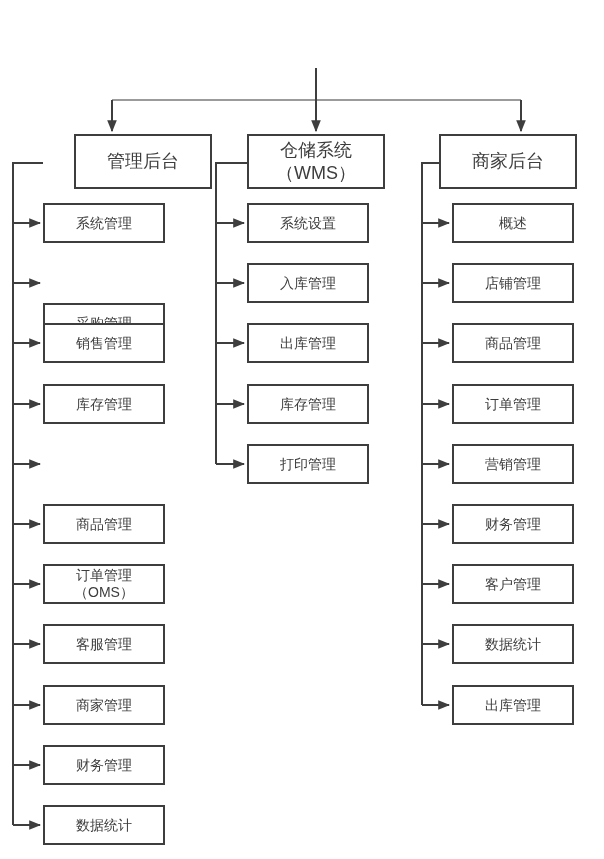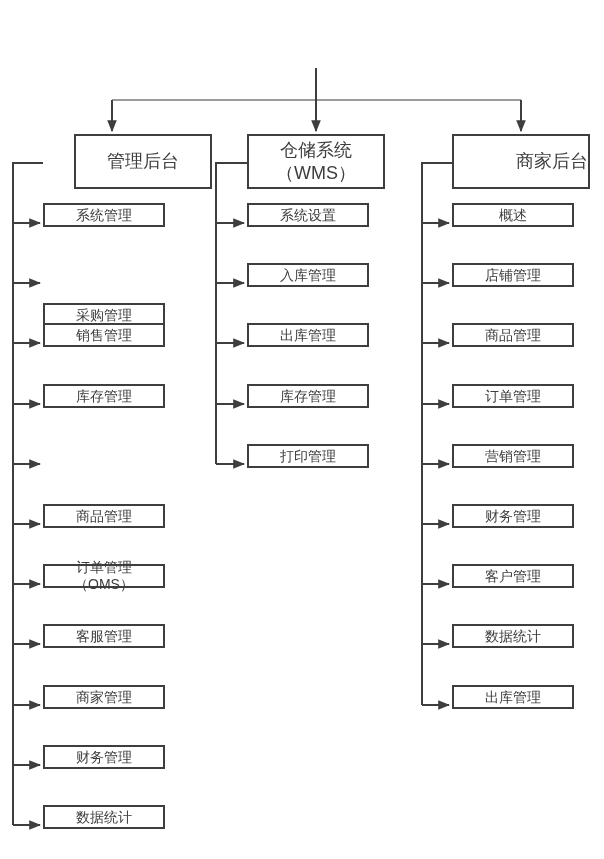--- a/index.html
+++ b/index.html
@@ -25,21 +25,21 @@
     box-sizing:border-box;
     background:var(--bg);
     border:2px solid var(--line);
     display:flex;flex-direction:column;
     align-items:center;justify-content:center;
     text-align:center;
   }
   .node .t{display:block;white-space:nowrap;}
   .root{width:171px;height:48px;font-size:21px;letter-spacing:1px;}
   .header{width:138px;height:55px;font-size:18px;line-height:23px;}
-  .item{width:122px;height:24px;font-size:14px;line-height:17px;}
+  .item{width:122px;height:40px;font-size:14px;line-height:17px;}
 </style>
 </head>
 <body>
 
 <div class="canvas">
 
   <svg class="connectors" viewBox="0 0 604 859" xmlns="http://www.w3.org/2000/svg">
     <defs>
       <marker id="ah" viewBox="0 0 10 8" refX="9" refY="4" markerWidth="12" markerHeight="9.6" orient="auto" markerUnits="userSpaceOnUse">
         <path d="M0,0 L10,4 L0,8 Z" fill="#3e3e3e"></path>
@@ -93,21 +93,21 @@
 
 
   <div class="node header" style="left:43px;top:134px;margin-left:31px;">
     <span class="t">管理后台</span>
     <span class="t"></span>
   </div>
   <div class="node header" style="left:247px;top:134px;">
     <span class="t">仓储系统</span>
     <span class="t">（WMS）</span>
   </div>
-  <div class="node header" style="left:452px;top:134px;align-items:flex-end;">
+  <div class="node header" style="left:439px;top:134px;">
     <span class="t">商家后台</span>
     <span class="t"></span>
   </div>
 
   <div class="node item" style="left:43px;top:203px;">
     <span class="t">系统管理</span>
   </div>
   <div class="node item" style="left:43px;top:263px;margin-top:40px;">
     <span class="t">采购管理</span>
   </div>

